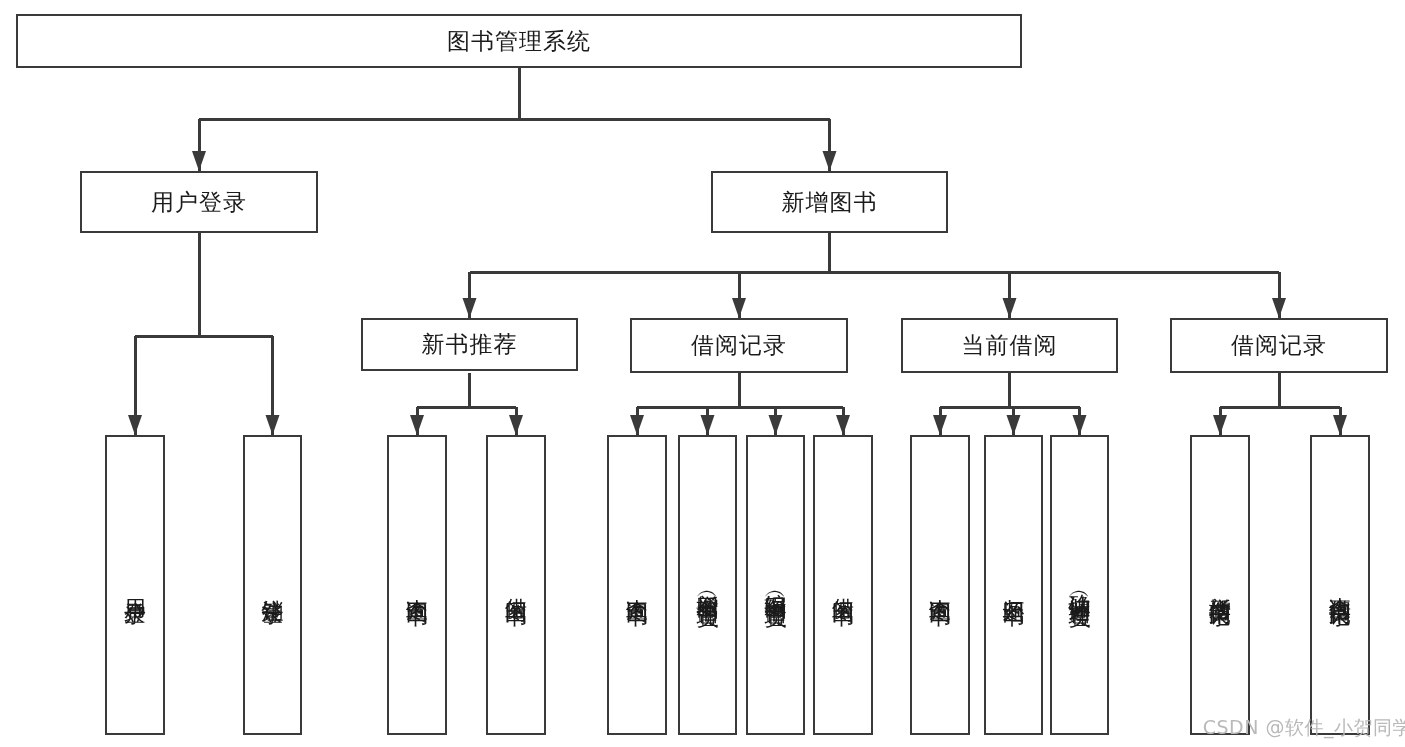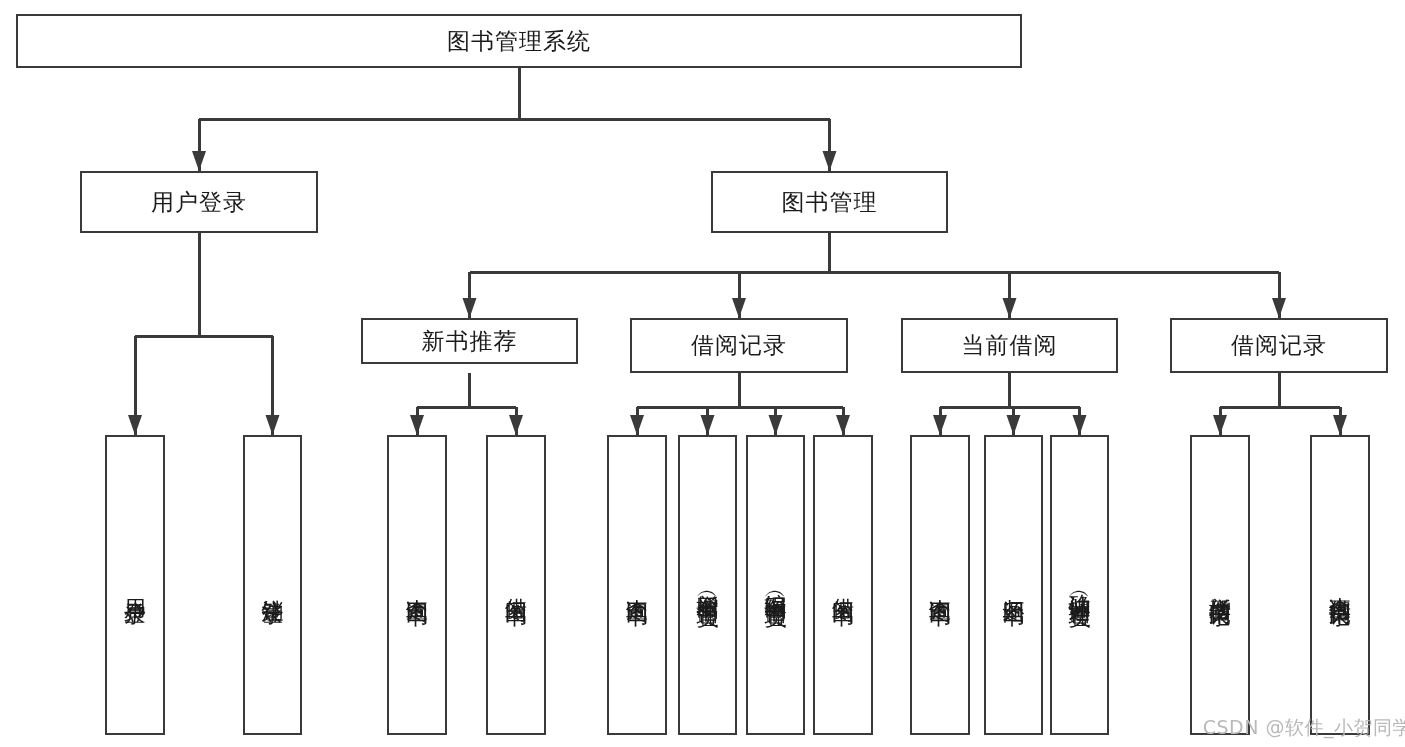--- a/index.html
+++ b/index.html
@@ -132,23 +132,23 @@
     </svg>
 
   <div id="nodes-layer">
       <div class="node-box node-h" style="left: 16px; top: 14px; width: 1006px; height: 54px; border-color: rgb(58, 58, 58);">
         <span>图书管理系统</span>
       </div>
       <div class="node-box node-h" style="left: 80px; top: 171px; width: 238px; height: 62px; border-color: rgb(58, 58, 58);">
         <span>用户登录</span>
       </div>
       <div class="node-box node-h" style="left: 711px; top: 171px; width: 237px; height: 62px; border-color: rgb(58, 58, 58);">
-        <span>图书管理</span>
-      </div>
-      <div class="node-box node-h" style="left: 361px; top: 318px; width: 217px; height: 46px; border-color: rgb(58, 58, 58); text-align: right;">
+        <span>新增图书</span>
+      </div>
+      <div class="node-box node-h" style="left: 361px; top: 318px; width: 217px; height: 53px; border-color: rgb(58, 58, 58); text-align: right;">
         <span>新书推荐</span>
       </div>
       <div class="node-box node-h" style="left: 630px; top: 318px; width: 218px; height: 55px; border-color: rgb(58, 58, 58);">
         <span>借阅记录</span>
       </div>
       <div class="node-box node-h" style="left: 901px; top: 318px; width: 217px; height: 55px; border-color: rgb(58, 58, 58);">
         <span>当前借阅</span>
       </div>
       <div class="node-box node-h" style="left: 1170px; top: 318px; width: 218px; height: 55px; border-color: rgb(58, 58, 58); align-items: center;">
         <span>借阅记录</span>

